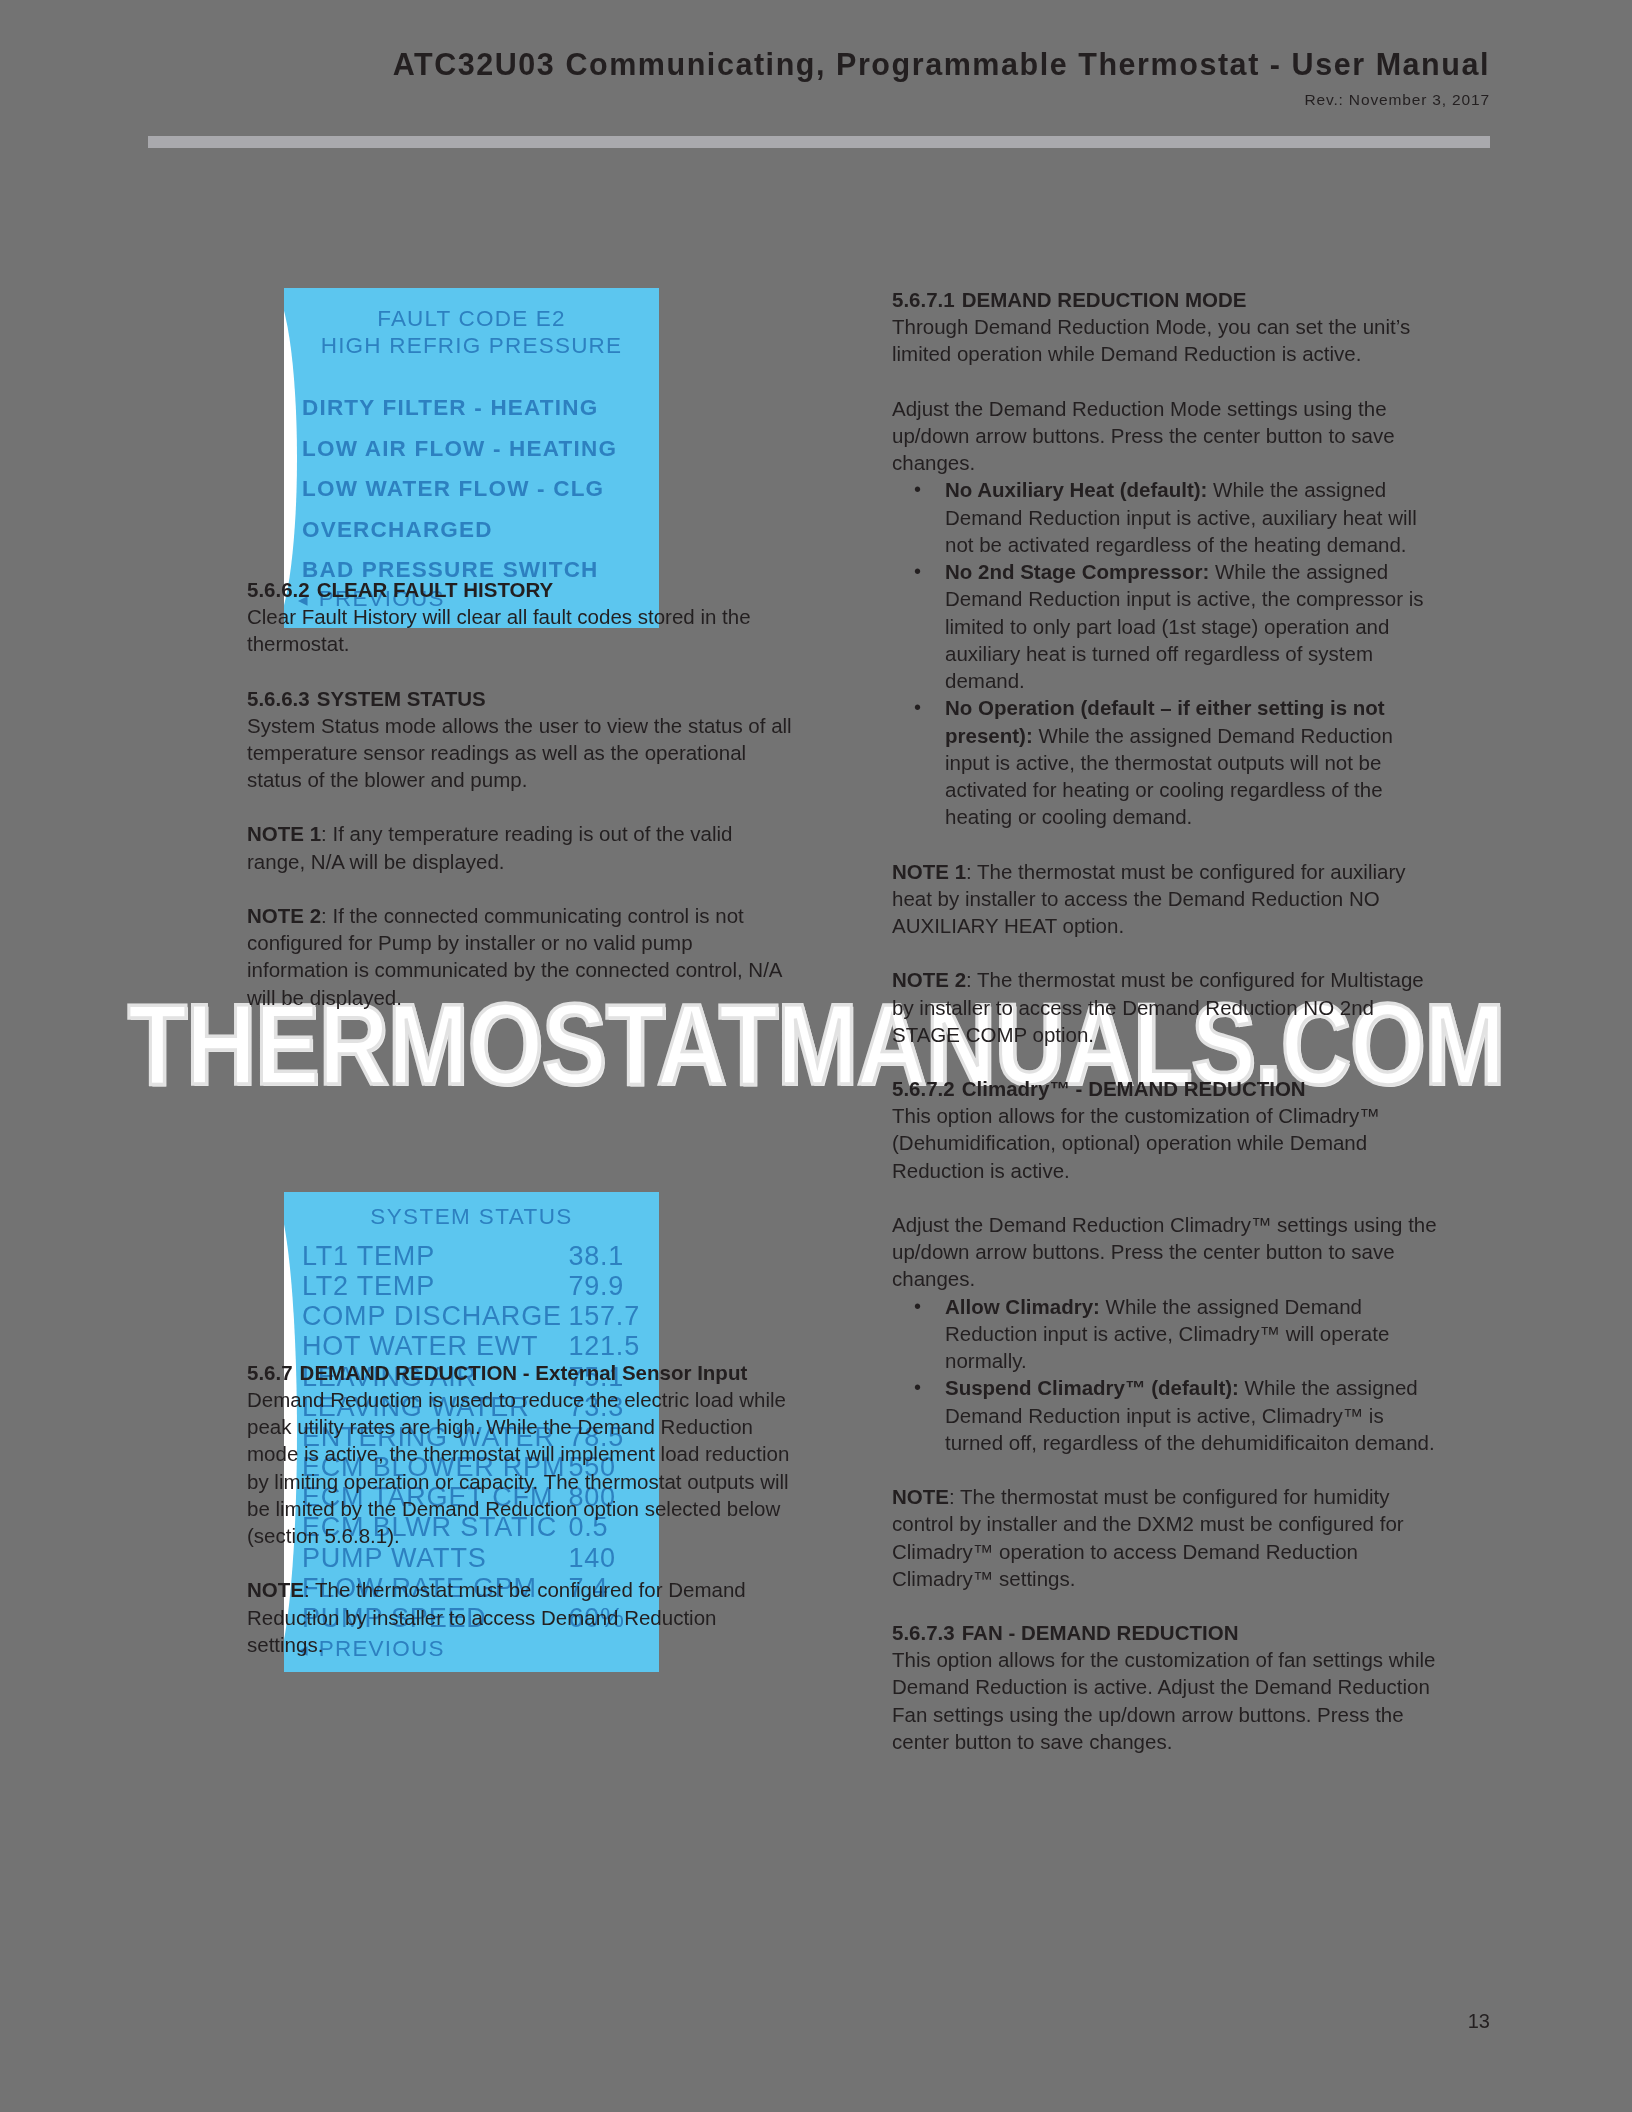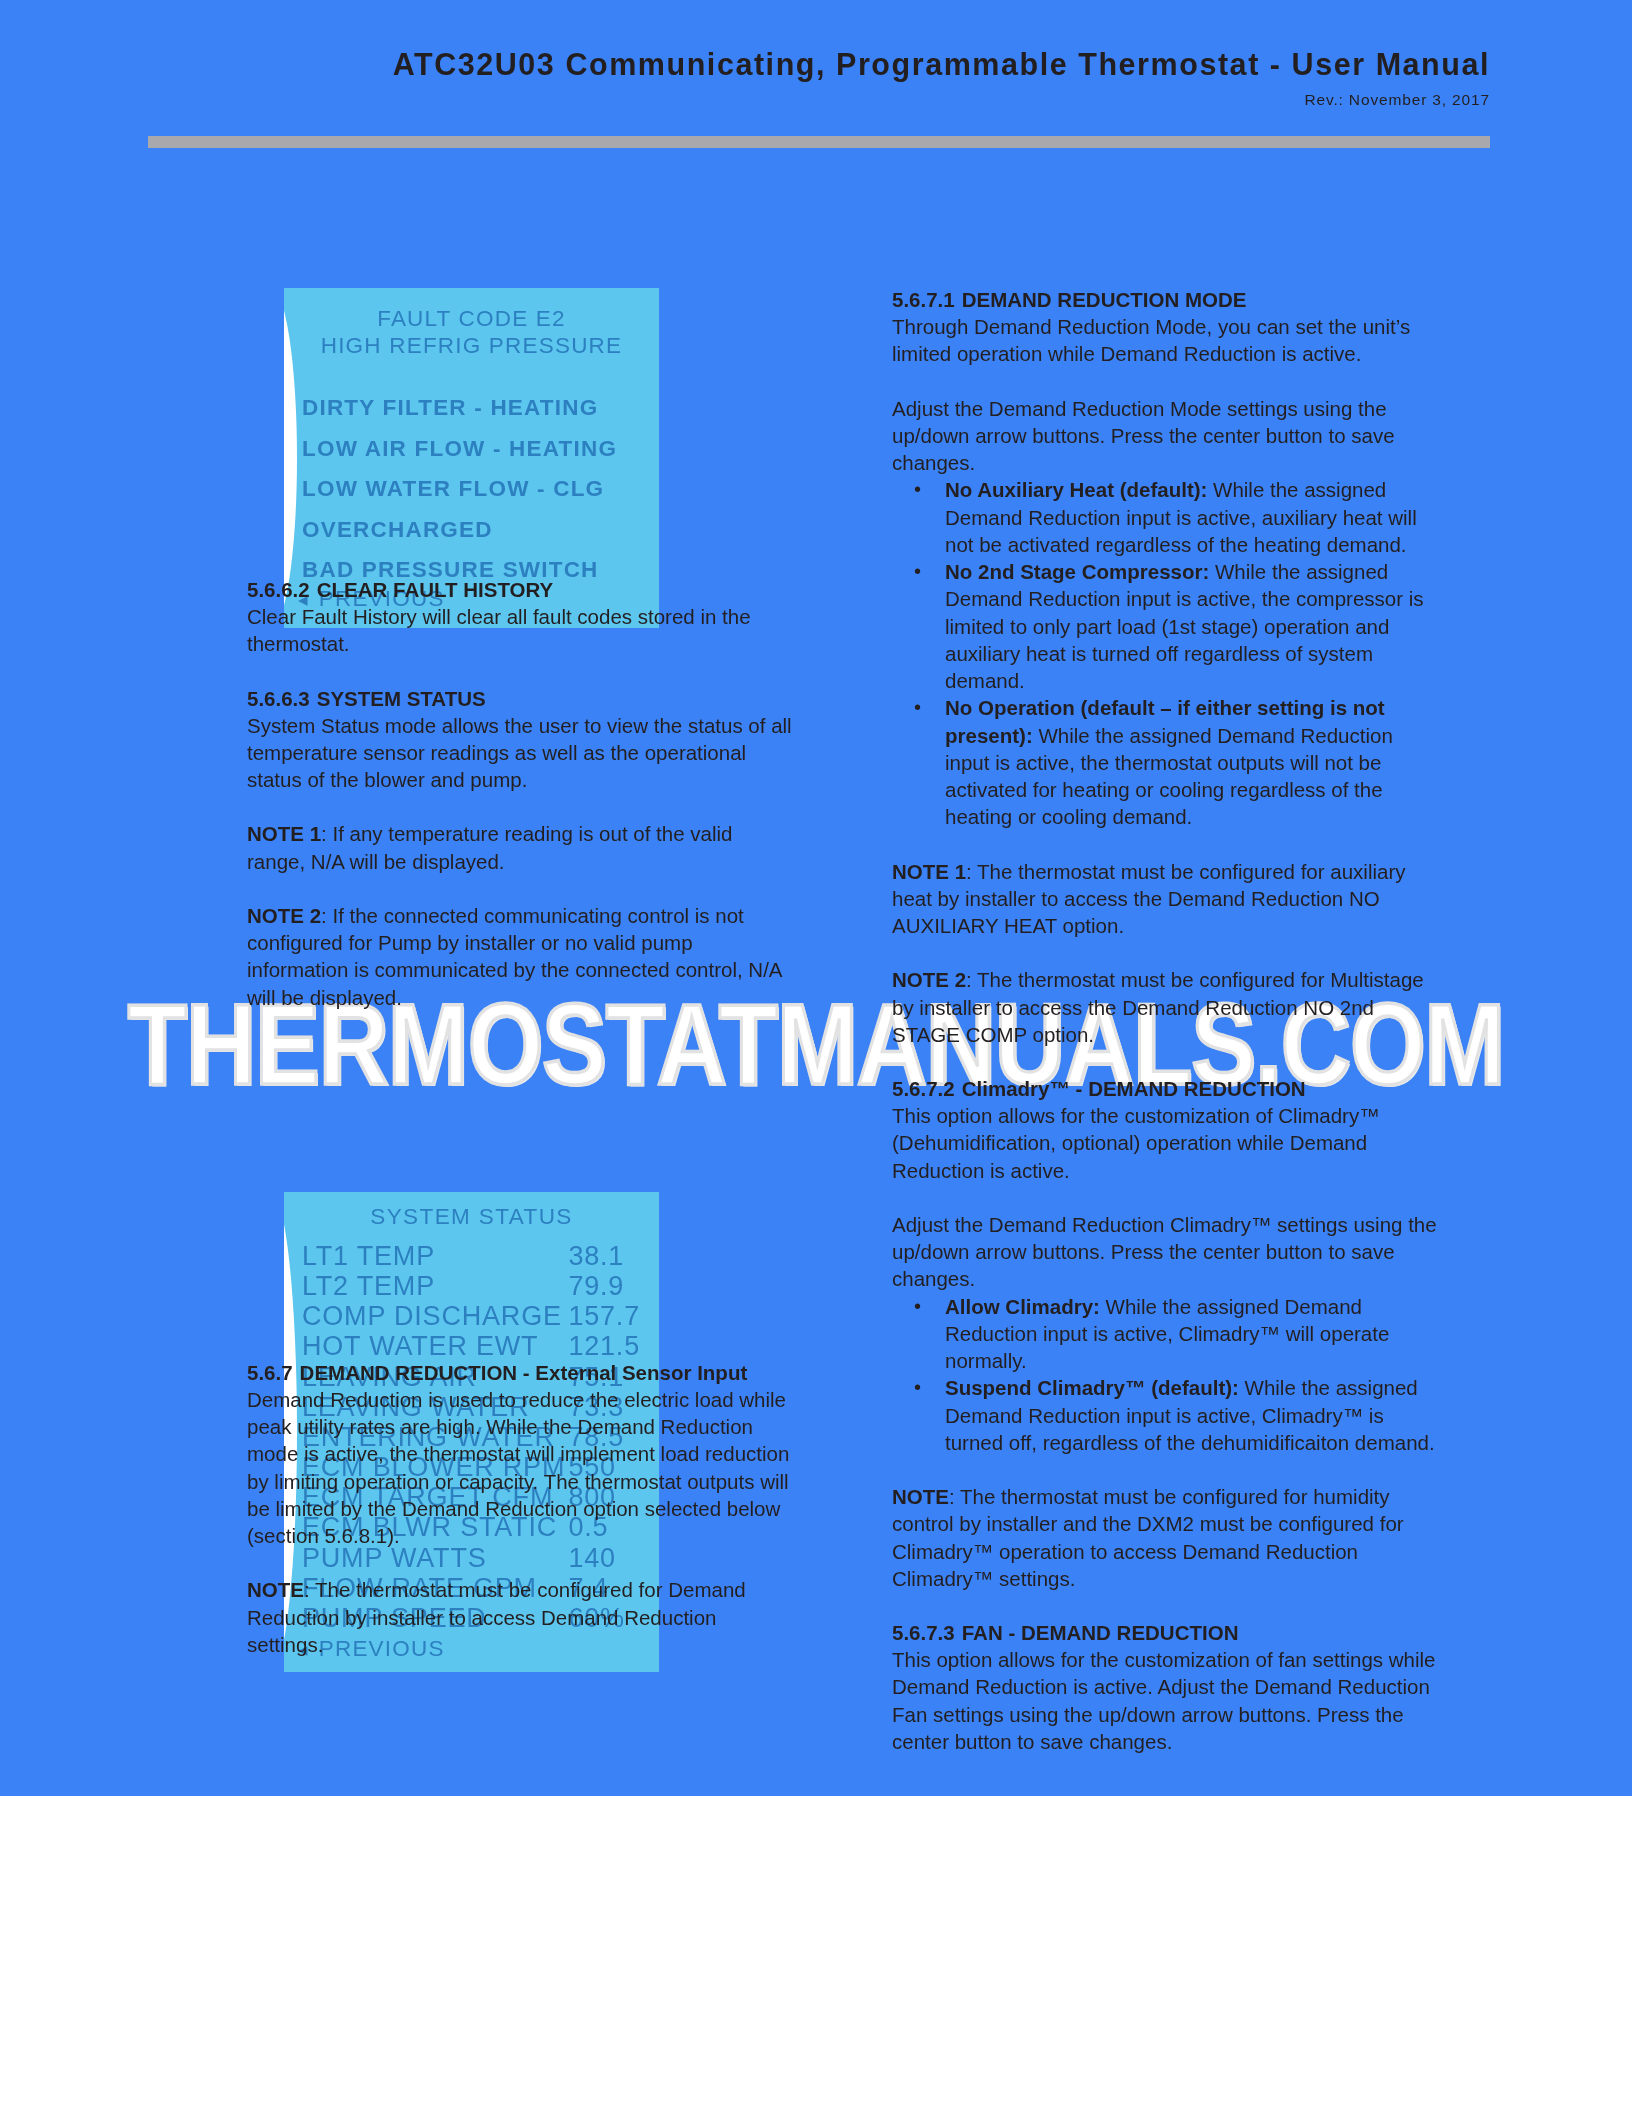--- a/index.html
+++ b/index.html
@@ -7,22 +7,22 @@
     padding: 0;
     background: #ffffff;
   }
   body {
     font-family: "Liberation Sans", sans-serif;
     color: #231f20;
   }
   .page {
     position: relative;
     width: 1632px;
-    height: 1796px;
-    background: #3b82f6;
+    height: 2112px;
+    background: #737373;
     overflow: hidden;
   }
 
   
   .header {
     position: absolute;
     left: 148px;
     top: 48px;
     width: 1342px;
   }

